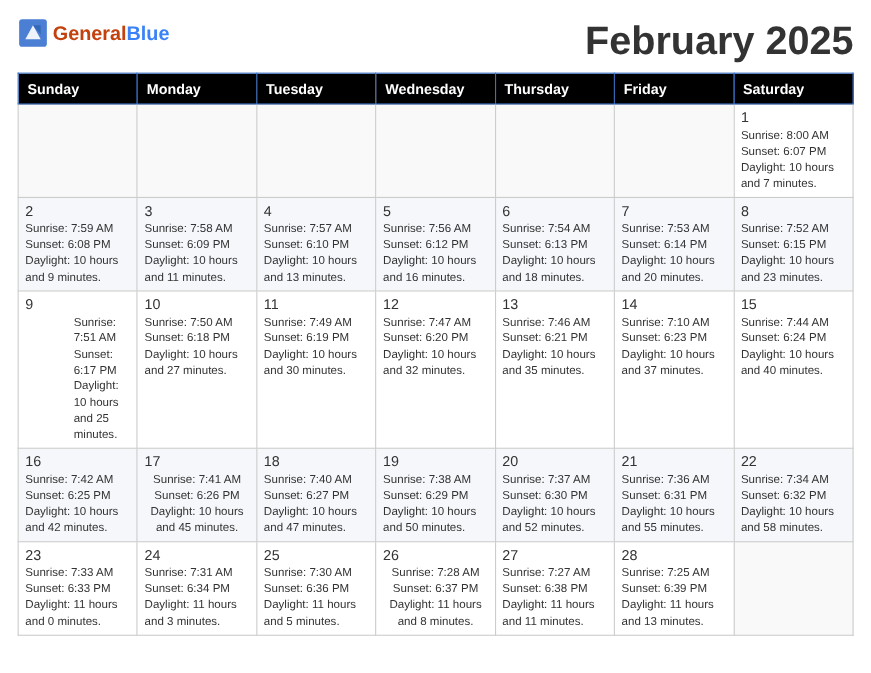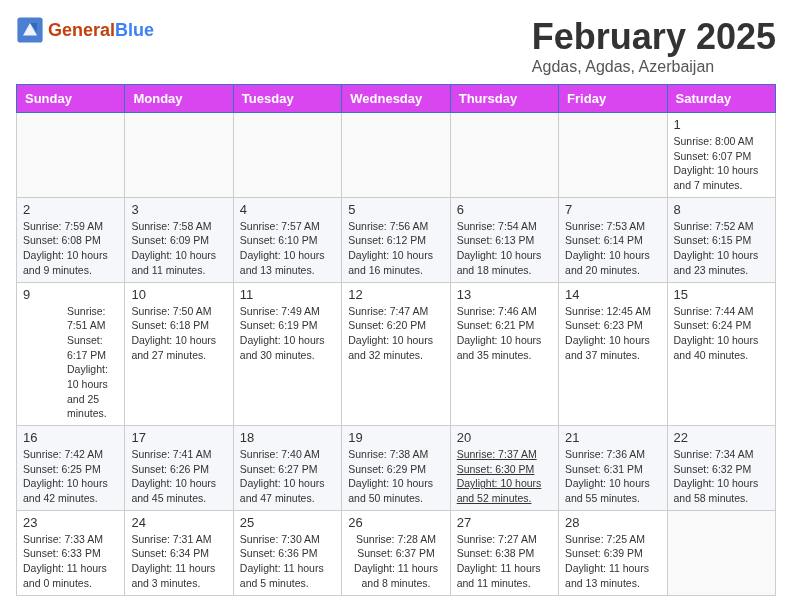--- a/index.html
+++ b/index.html
@@ -40,21 +40,21 @@
     .location {
       font-size: 16px;
       color: #555;
     }
     .calendar {
       width: 100%;
       border-collapse: collapse;
       border: 1px solid #ccc;
     }
     .calendar th {
-      background: #d946ef;
+      background: #000000;
       color: #fff;
       text-align: left;
       padding: 6px 8px;
       font-size: 13px;
       border: 1px solid #3a6fc4;
     }
     .calendar td {
       vertical-align: top;
       padding: 4px 6px;
       border: 1px solid #ccc;
@@ -94,21 +94,20 @@
       <rect x="2" y="2" width="36" height="36" rx="4" fill="#4a7fd4"></rect>
       <polygon points="10,28 20,10 30,28" fill="white" opacity="0.9"></polygon>
       <polygon points="20,10 30,10 30,22" fill="#2a5faa" opacity="0.7"></polygon>
     </svg>
     <span>
       <span class="logo-general">General</span><span class="logo-blue">Blue</span>
     </span>
   </div>
   <div class="title-block">
     <div class="month-title">February 2025</div>
-    <div class="location">Agdas, Agdas, Azerbaijan</div>
   </div>
 </div>
 
 <table class="calendar">
   <thead>
     <tr>
     <th>Sunday</th>
         <th>Monday</th>
         <th>Tuesday</th>
         <th>Wednesday</th>
@@ -202,59 +201,59 @@
 Daylight: 10 hours and 32 minutes.</div>
         </td>
         <td>
           <span class="day-num">13</span>
           <div class="day-info" style="white-space: pre-line;">Sunrise: 7:46 AM
 Sunset: 6:21 PM
 Daylight: 10 hours and 35 minutes.</div>
         </td>
         <td>
           <span class="day-num">14</span>
-          <div class="day-info" style="white-space: pre-line;">Sunrise: 12:45 AM
+          <div class="day-info" style="white-space: pre-line;">Sunrise: 7:10 AM
 Sunset: 6:23 PM
 Daylight: 10 hours and 37 minutes.</div>
         </td>
         <td>
           <span class="day-num">15</span>
           <div class="day-info" style="white-space: pre-line;">Sunrise: 7:44 AM
 Sunset: 6:24 PM
 Daylight: 10 hours and 40 minutes.</div>
         </td>
       </tr>
       <tr>
         <td>
           <span class="day-num">16</span>
           <div class="day-info" style="white-space: pre-line;">Sunrise: 7:42 AM
 Sunset: 6:25 PM
 Daylight: 10 hours and 42 minutes.</div>
         </td>
         <td>
           <span class="day-num">17</span>
-          <div class="day-info" style="white-space: pre-line;">Sunrise: 7:41 AM
+          <div class="day-info" style="white-space: pre-line; text-align: center;">Sunrise: 7:41 AM
 Sunset: 6:26 PM
 Daylight: 10 hours and 45 minutes.</div>
         </td>
         <td>
           <span class="day-num">18</span>
           <div class="day-info" style="white-space: pre-line;">Sunrise: 7:40 AM
 Sunset: 6:27 PM
 Daylight: 10 hours and 47 minutes.</div>
         </td>
         <td>
           <span class="day-num">19</span>
           <div class="day-info" style="white-space: pre-line;">Sunrise: 7:38 AM
 Sunset: 6:29 PM
 Daylight: 10 hours and 50 minutes.</div>
         </td>
         <td>
           <span class="day-num">20</span>
-          <div class="day-info" style="white-space: pre-line; text-decoration: underline;">Sunrise: 7:37 AM
+          <div class="day-info" style="white-space: pre-line;">Sunrise: 7:37 AM
 Sunset: 6:30 PM
 Daylight: 10 hours and 52 minutes.</div>
         </td>
         <td>
           <span class="day-num">21</span>
           <div class="day-info" style="white-space: pre-line;">Sunrise: 7:36 AM
 Sunset: 6:31 PM
 Daylight: 10 hours and 55 minutes.</div>
         </td>
         <td>

